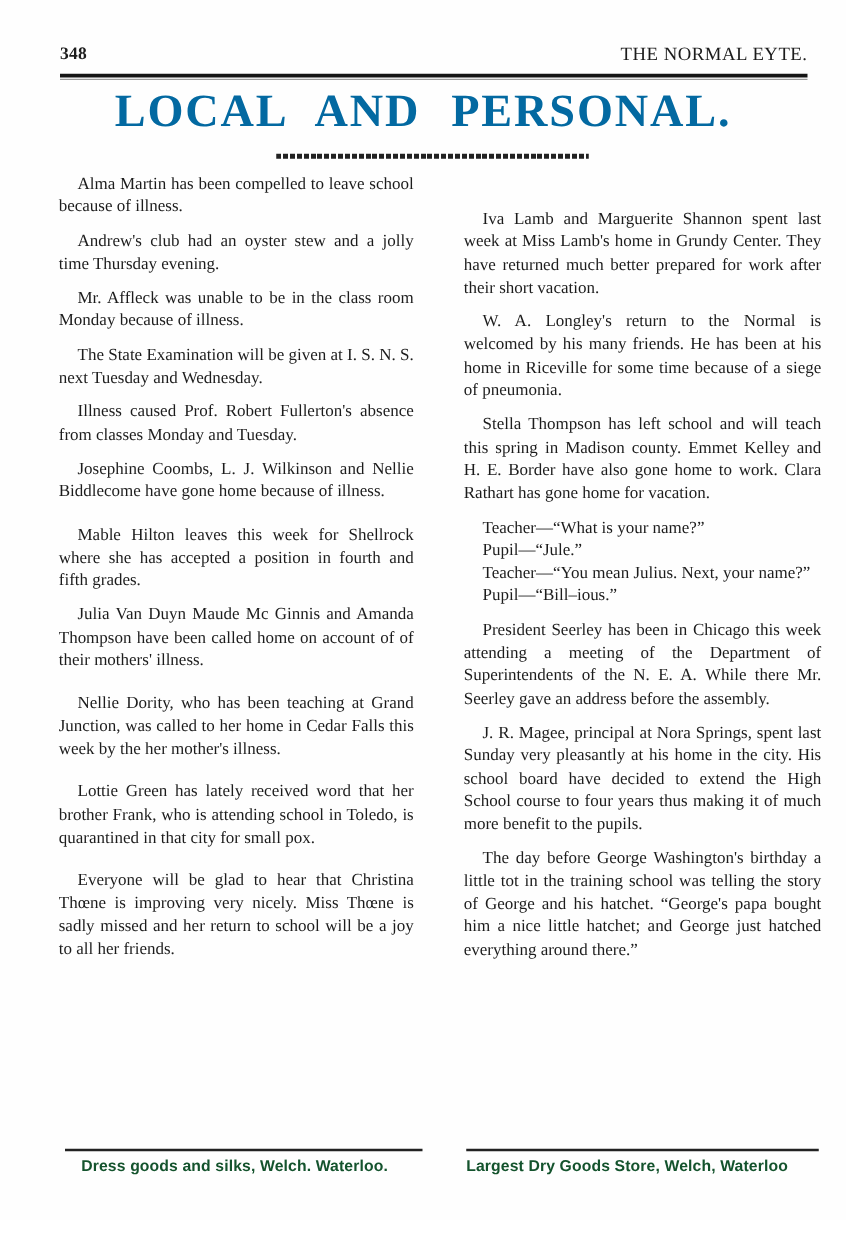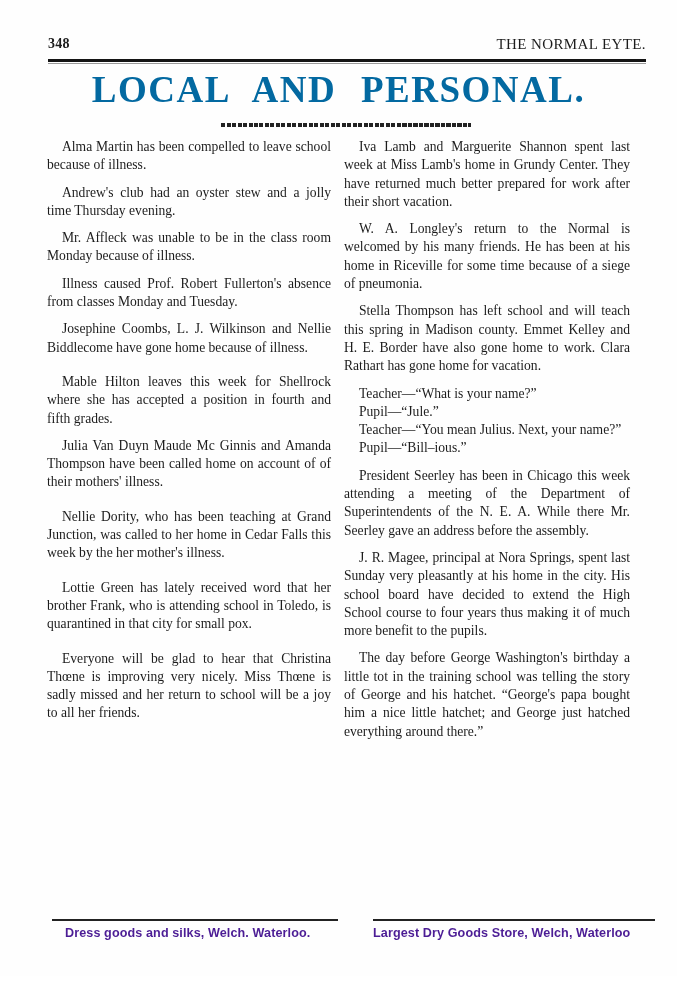--- a/index.html
+++ b/index.html
@@ -84,21 +84,21 @@
       background-image: repeating-linear-gradient(90deg, #222 0 4px, transparent 4px 5.5px);
     }
     .column {
       position: absolute;
       top: 138px;
       font-size: 13.6px;
       line-height: 18.3px;
       text-align: justify;
     }
     .col-left { left: 47px; width: 284px; }
-    .col-right { left: 344px; width: 286px; }
+    .col-right { left: 371px; width: 286px; margin-top: 28px; }
     .para {
       margin: 0 0 9px 0;
       text-indent: 15px;
       hyphens: manual;
     }
     .para.tight { margin-bottom: 0; }
     .para.big-gap { margin-bottom: 16px; }
     .footer-rule {
       position: absolute;
       top: 919px;
@@ -107,21 +107,21 @@
     }
     .footer-rule.left { left: 52px; width: 286px; }
     .footer-rule.right { left: 373px; width: 282px; }
     .footer-ad {
       position: absolute;
       top: 926px;
       font-family: "Liberation Sans", "DejaVu Sans", sans-serif;
       font-weight: bold;
       font-size: 12.6px;
       letter-spacing: 0.1px;
-      color: #4c1d95;
+      color: #14532d;
       white-space: nowrap;
     }
     .footer-ad.left { left: 65px; }
     .footer-ad.right { left: 373px; }
   </style>
 </head>
 <body>
 
 <div class="page">
 
@@ -132,20 +132,21 @@
   <div class="head-rule"></div>
   <div class="head-rule-thin"></div>
 
   <div class="section-title">LOCAL AND PERSONAL.</div>
   <div class="ornament"></div>
 
   <div class="column col-left">
     <p class="para">Alma Martin has been compelled to leave school because of illness.</p>
     <p class="para">Andrew's club had an oyster stew and a jolly time Thursday evening.</p>
     <p class="para">Mr. Affleck was unable to be in the class room Monday because of illness.</p>
+    <p class="para">The State Examination will be given at I. S. N. S. next Tuesday and Wednesday.</p>
     <p class="para">Illness caused Prof. Robert Fullerton's absence from classes Monday and Tuesday.</p>
     <p class="para big-gap">Josephine Coombs, L. J. Wilkinson and Nellie Biddlecome have gone home because of illness.</p>
     <p class="para">Mable Hilton leaves this week for Shellrock where she has accepted a position in fourth and fifth grades.</p>
     <p class="para big-gap">Julia Van Duyn Maude Mc Ginnis and Amanda Thompson have been called home on account of of their mothers' illness.</p>
     <p class="para big-gap">Nellie Dority, who has been teaching at Grand Junction, was called to her home in Cedar Falls this week by the her mother's illness.</p>
     <p class="para big-gap">Lottie Green has lately received word that her brother Frank, who is attending school in Toledo, is quarantined in that city for small pox.</p>
     <p class="para">Everyone will be glad to hear that Christina Thœne is improving very nicely. Miss Thœne is sadly missed and her return to school will be a joy to all her friends.</p>
   </div>
 
   <div class="column col-right">

